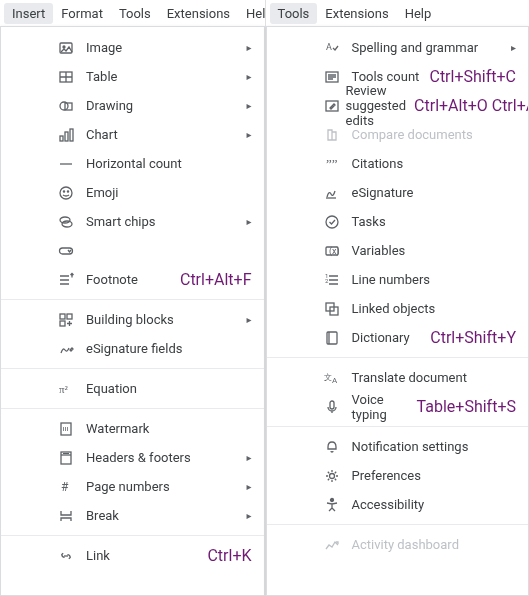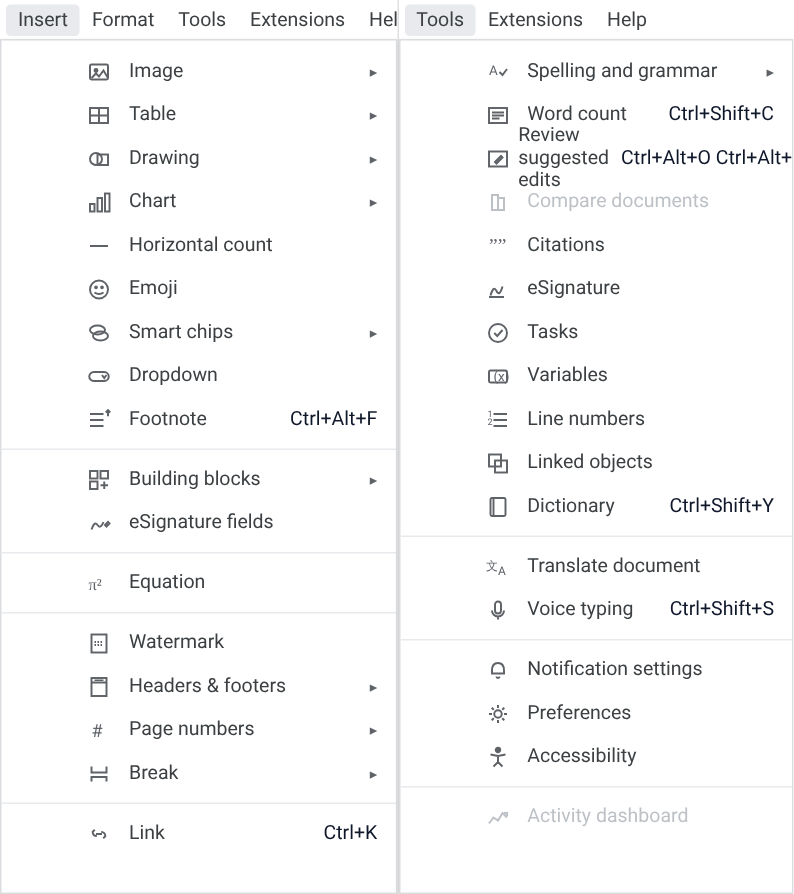--- a/index.html
+++ b/index.html
@@ -56,21 +56,21 @@
   .item.disabled { color: #bdc1c6; }
   .item.disabled .icon svg { stroke: #bdc1c6; fill: none; }
   .icon {
     width: 22px;
     display: flex;
     align-items: center;
     justify-content: flex-start;
   }
   .icon svg { width: 16px; height: 16px; stroke: #5f6368; fill: none; stroke-width: 1.3; }
   .label { flex: 1; padding-left: 6px; }
-  .shortcut { color: #0f172a; font-size: 13px; padding-left: 8px; white-space: nowrap;}
+  .shortcut { color: #701a75; font-size: 16px; padding-left: 8px; white-space: nowrap;}
   .arrow {
     width: 10px; text-align: right; color: #5f6368; font-size: 10px;
   }
   .sep {
     height: 1px;
     background: #e8eaed;
     margin: 5px 0;
   }
 </style>
 </head>
@@ -157,21 +157,20 @@
         <span class="label">Smart chips</span>
         <span class="arrow">▸</span>
       </div>
       <div class="item">
         <span class="icon">
           <svg viewBox="0 0 16 16">
             <rect x="1.5" y="5" width="13" height="6" rx="3"></rect>
             <path d="M10 7 l1.5 2 l1.5 -2"></path>
           </svg>
         </span>
-        <span class="label">Dropdown</span>
       </div>
       <div class="item">
         <span class="icon">
           <svg viewBox="0 0 16 16">
             <path d="M2 4 h9 M2 8 h9 M2 12 h9"></path>
             <path d="M12.5 3 l1.5 -1.5 l1.5 1.5 M14 1.5 v4"></path>
           </svg>
         </span>
         <span class="label">Footnote</span>
         <span class="shortcut">Ctrl+Alt+F</span>
@@ -276,21 +275,21 @@
         <span class="label">Spelling and grammar</span>
         <span class="arrow">▸</span>
       </div>
       <div class="item">
         <span class="icon">
           <svg viewBox="0 0 16 16">
             <rect x="2" y="3" width="12" height="10"></rect>
             <path d="M4 6 h8 M4 8 h8 M4 10 h5"></path>
           </svg>
         </span>
-        <span class="label">Word count</span>
+        <span class="label">Tools count</span>
         <span class="shortcut">Ctrl+Shift+C</span>
       </div>
       <div class="item">
         <span class="icon">
           <svg viewBox="0 0 16 16">
             <rect x="2" y="3" width="12" height="10"></rect>
             <path d="M6 10 l4 -4 l1 1 l-4 4 z"></path>
           </svg>
         </span>
         <span class="label">Review suggested edits</span>
@@ -379,21 +378,21 @@
         <span class="label">Translate document</span>
       </div>
       <div class="item">
         <span class="icon">
           <svg viewBox="0 0 16 16">
             <rect x="6" y="2" width="4" height="8" rx="2"></rect>
             <path d="M4 8 a4 4 0 0 0 8 0 M8 12 v2"></path>
           </svg>
         </span>
         <span class="label">Voice typing</span>
-        <span class="shortcut">Ctrl+Shift+S</span>
+        <span class="shortcut">Table+Shift+S</span>
       </div>
       <div class="sep"></div>
       <div class="item">
         <span class="icon">
           <svg viewBox="0 0 16 16">
             <path d="M8 3 q4 0 4 5 v2 h-8 v-2 q0 -5 4 -5 z"></path>
             <path d="M7 12 a1 1 0 0 0 2 0"></path>
           </svg>
         </span>
         <span class="label">Notification settings</span>

